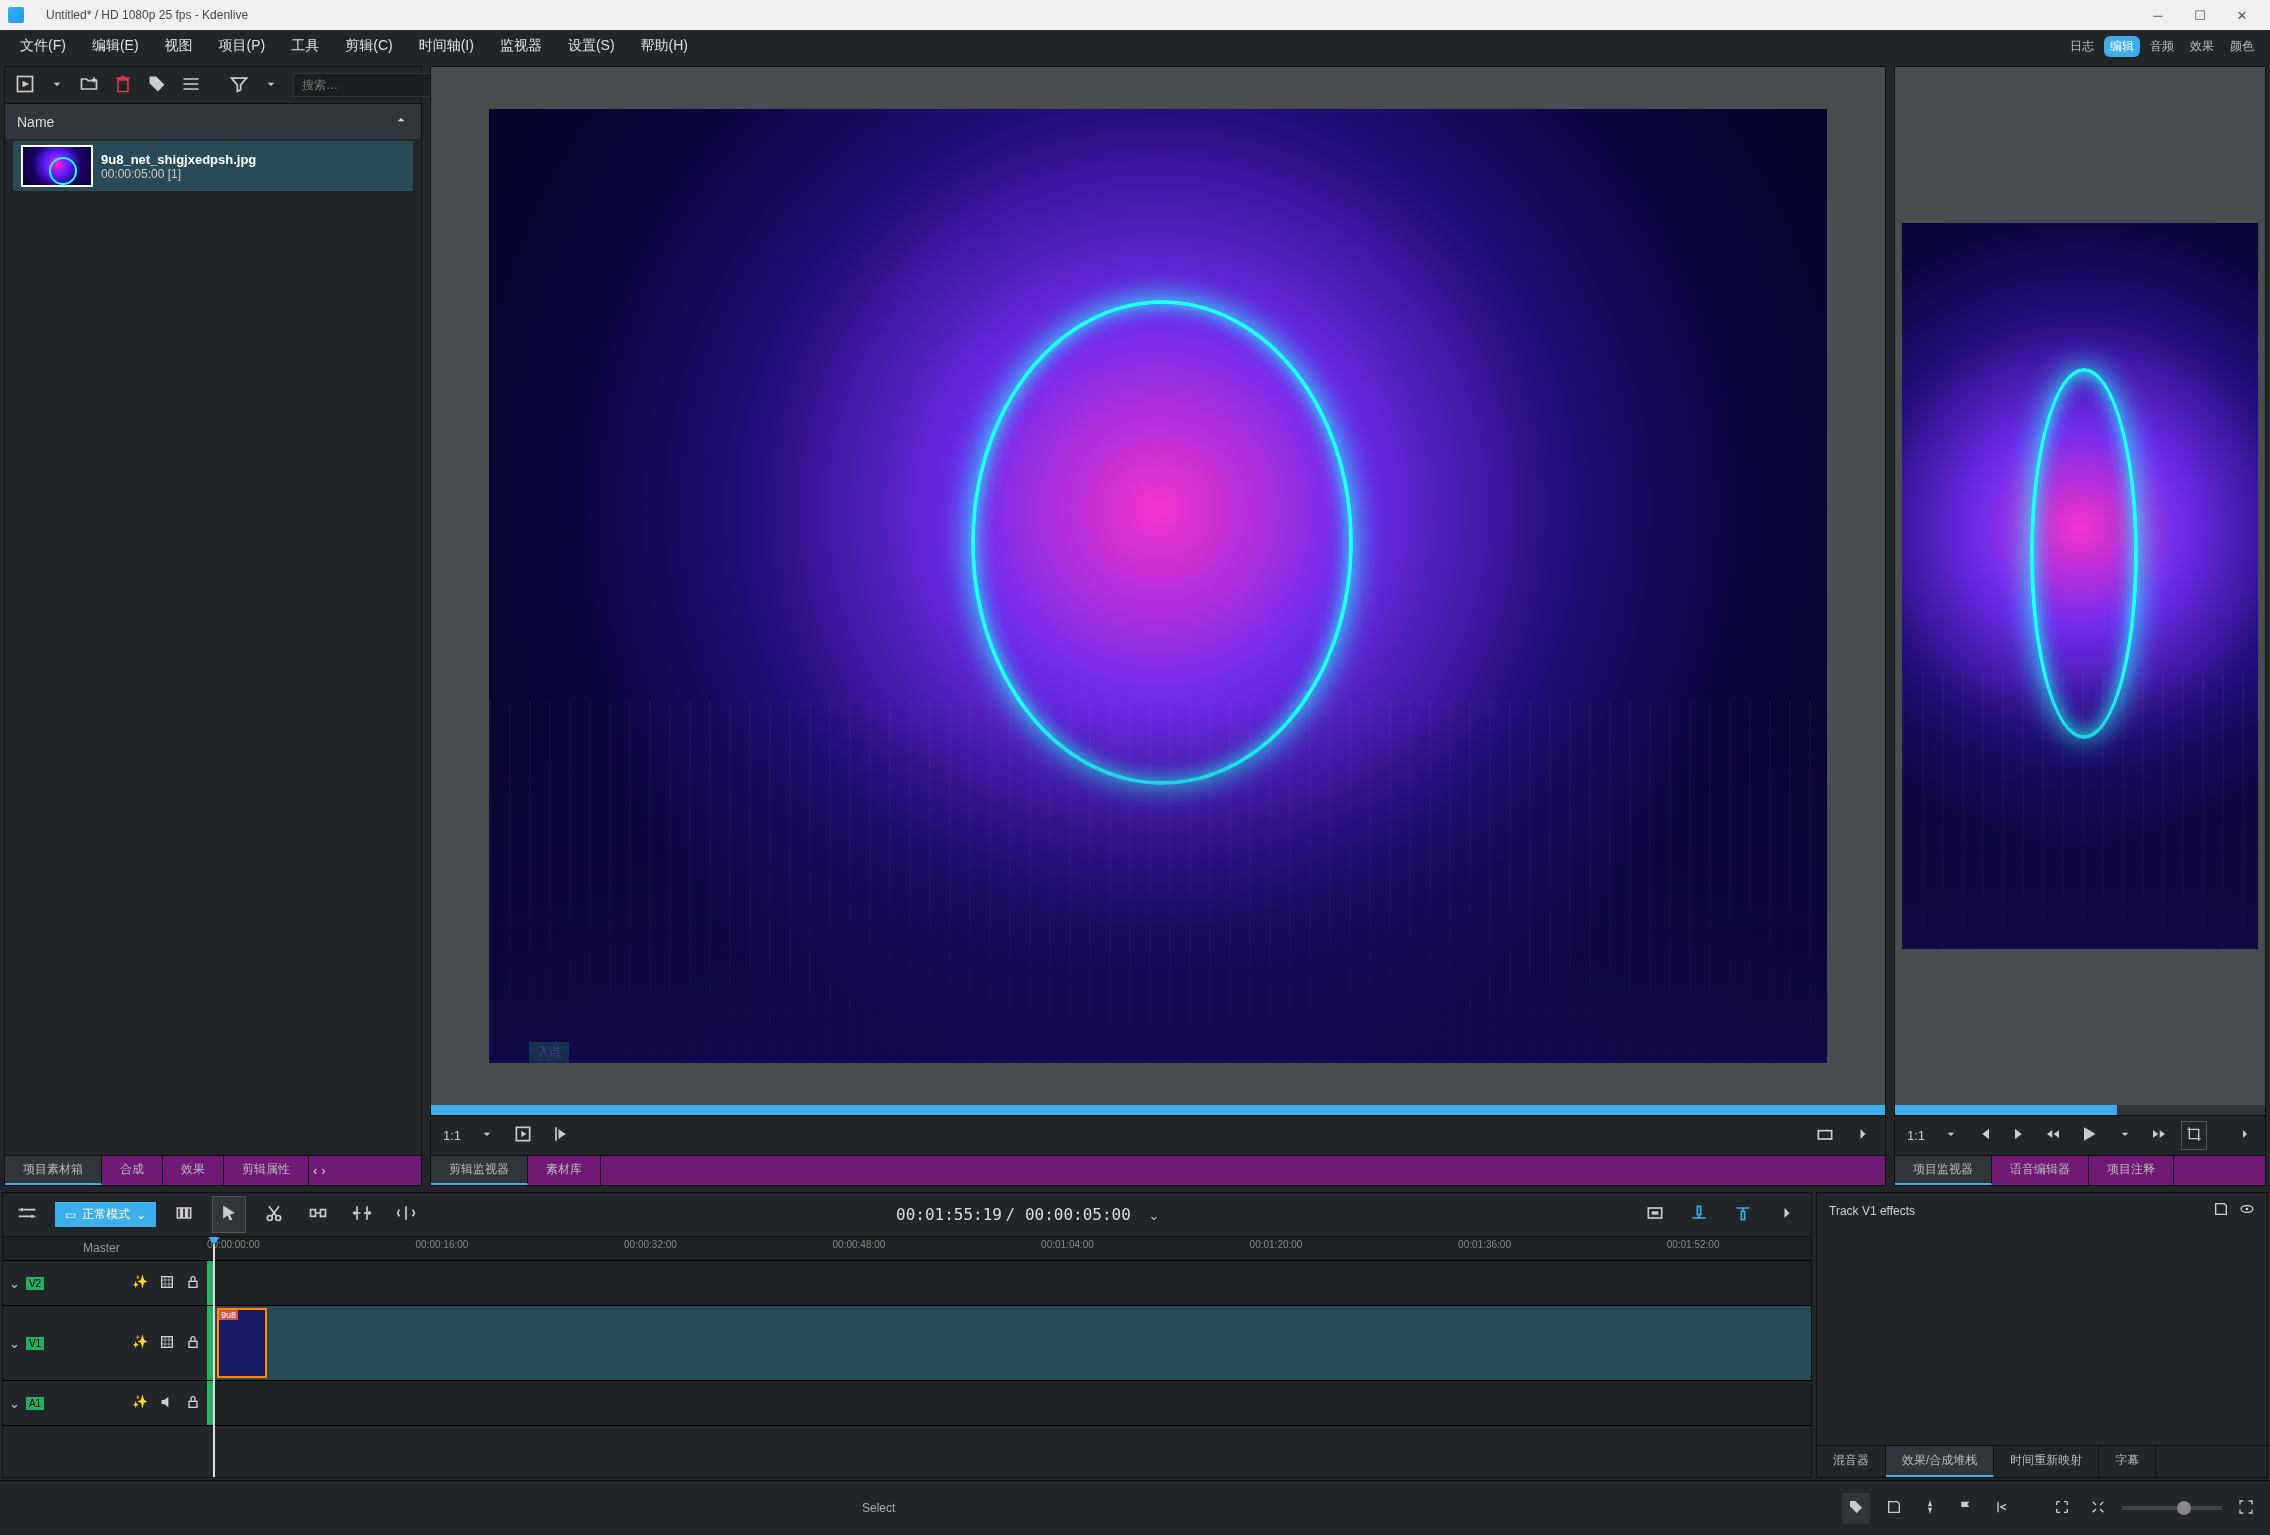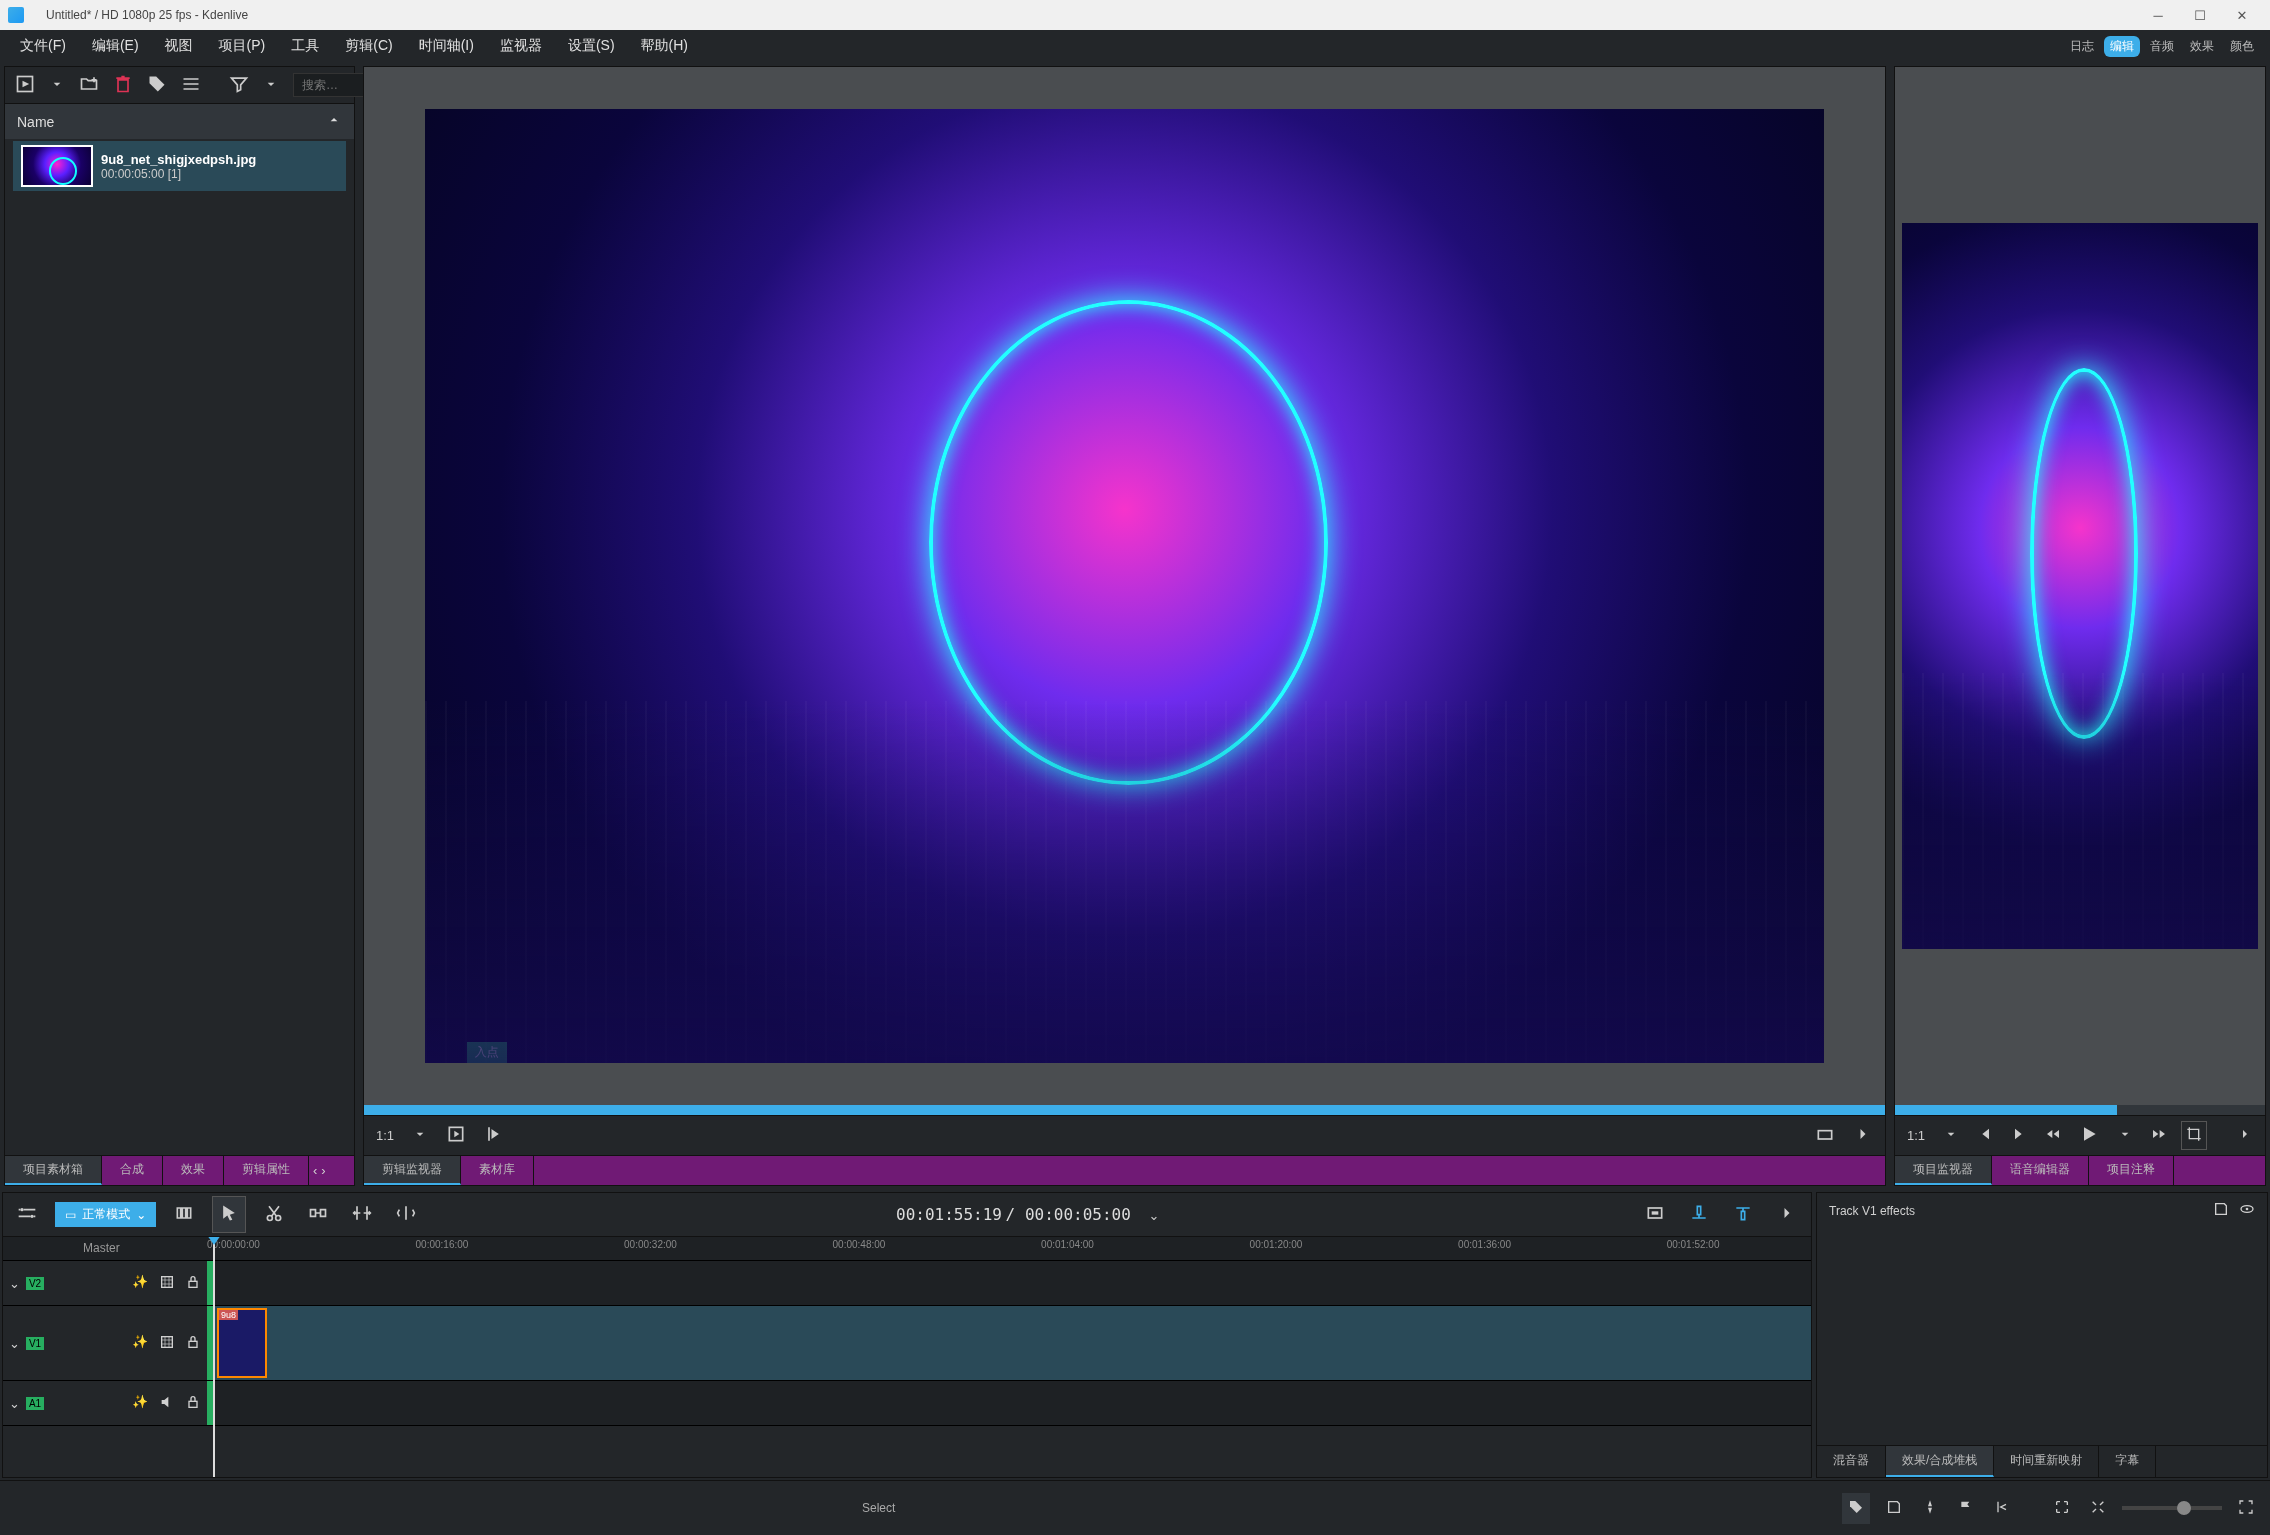--- a/index.html
+++ b/index.html
@@ -12,21 +12,21 @@
 .win-btn { width: 40px; height: 26px; display: flex; align-items: center; justify-content: center; color: #555; cursor: pointer; }
 
 .menubar { background: #232629; height: 32px; display: flex; align-items: center; padding: 0 10px; justify-content: space-between; }
 .menubar-left { display: flex; gap: 6px; }
 .menu-item { padding: 4px 10px; font-size: 14px; color: #e0e0e0; cursor: pointer; }
 .menubar-right { display: flex; gap: 4px; align-items: center; }
 .tag-btn { font-size: 12px; padding: 2px 6px; color: #bbb; cursor: pointer; }
 .tag-btn.active { background: #3daee9; color: #fff; border-radius: 6px; }
 
 .workspace { display: flex; height: calc(100vh - 30px - 32px - 55px - 290px); }
-.left-panel { width: 351px; background: #232629; border: 1px solid #111; display: flex; flex-direction: column; margin: 4px; }
+.left-panel { width: 418px; background: #232629; border: 1px solid #111; display: flex; flex-direction: column; margin: 4px; }
 .toolbar-row { display: flex; align-items: center; padding: 6px 10px; gap: 14px; border-bottom: 1px solid #111; }
 .tb-icon { color: #ccc; cursor: pointer; }
 .search-input { background: #1b1e20; border: 1px solid #333; color: #888; padding: 4px 8px; flex: 1; font-size: 12px; }
 .name-header { background: #31363b; padding: 8px 12px; display: flex; justify-content: space-between; align-items: center; font-size: 14px; color: #ddd; }
 .clip-item { display: flex; align-items: center; padding: 4px 8px; gap: 8px; background: #2a4a58; margin: 2px 8px; cursor: pointer; }
 .clip-thumb { width: 72px; height: 42px; background: radial-gradient(circle at 50% 45%, #ff1fd1 0%, #5b1fff 30%, #1a0066 60%, #0a0033 100%); border: 2px solid #fff; position: relative; flex-shrink: 0; }
 .clip-thumb::after { content: ""; position: absolute; top: 25%; left: 38%; width: 24px; height: 24px; border: 2px solid #1ff; border-radius: 50%; }
 .clip-info { display: flex; flex-direction: column; }
 .clip-name { font-weight: bold; color: #fff; font-size: 13px; }
 .clip-dur { color: #ccc; font-size: 12px; }

